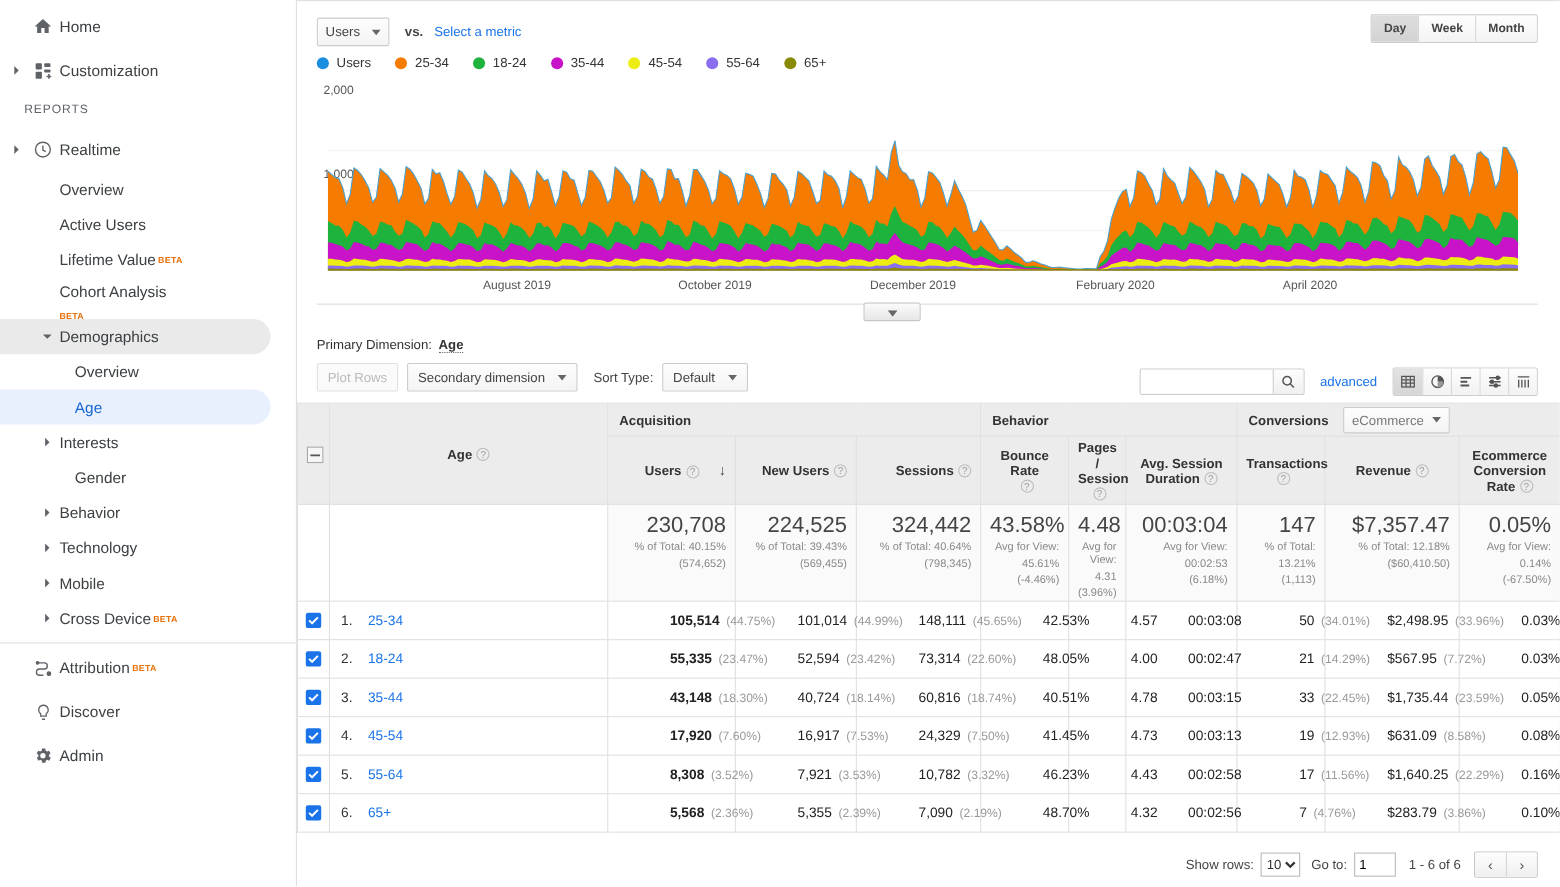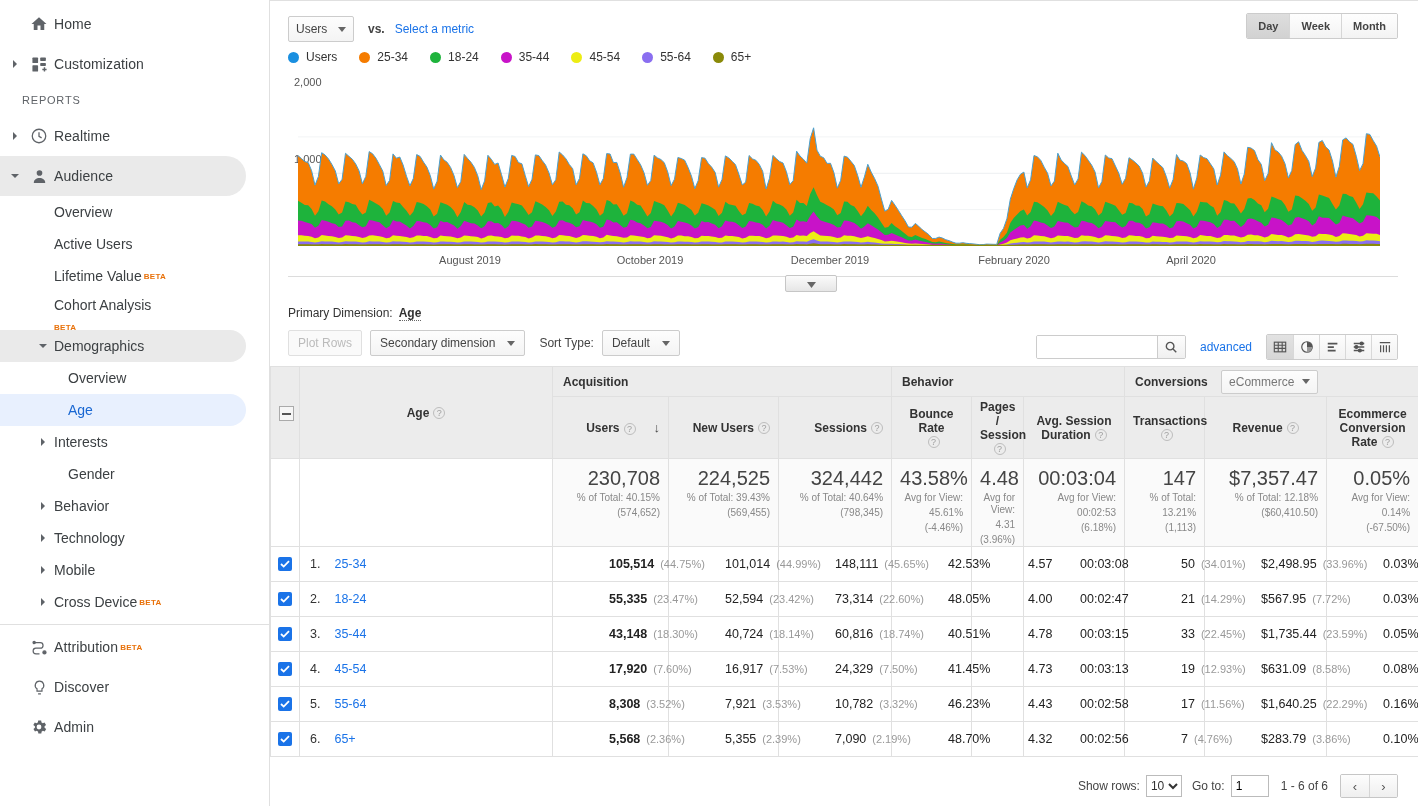--- a/index.html
+++ b/index.html
@@ -224,21 +224,21 @@
   .rownum { color: #333; margin-right: 14px; }
   .dimlink { color: #1a73e8; cursor: pointer; }
   .val { font-weight: bold; color: #222; margin-left: 48px; }
   .val.plain { font-weight: normal; }
   .pct { color: #999; font-size: 11px; margin-left: 6px; }
 
   
   .tfoot { position: absolute; right: 20px; bottom: 8px; display: flex; align-items: center; font-size: 12px; color: #444; }
   .tfoot .lbl { margin-right: 6px; }
   .tfoot select {
-    font-family: inherit; font-size: 12px; height: 22px; border: 1px solid #bbb; background: #fff; color: #333;
+    font-family: inherit; font-size: 12px; height: 22px; border: 1px solid #bbb; background: #fff; color: #333; text-align: right;
   }
   .tfoot input {
     font-family: inherit; font-size: 12px; height: 22px; width: 38px; border: 1px solid #bbb; padding: 0 4px; text-align: left;
   }
   .range { margin: 0 12px; }
   .pager { display: flex; border: 1px solid #c6c6c6; border-radius: 2px; overflow: hidden; }
   .pager div {
     width: 28px; height: 22px; display: flex; align-items: center; justify-content: center;
     background: linear-gradient(#fdfdfd,#efefef); cursor: pointer; color: #555; font-size: 13px;
   }
@@ -290,34 +290,20 @@
       </span>
       <span class="nav-icon">
         <svg width="18" height="18" viewBox="0 0 24 24" fill="none" stroke="currentColor" stroke-width="1.7">
             <circle cx="12" cy="12" r="9"></circle>
             <path d="M12 7v5.5l3.5 2"></path>
           </svg>
       </span>
       <span class="nav-label">Realtime</span>
     </div>
 
-    <div class="nav-row selected-top">
-      <span class="arrow">
-        <svg width="8" height="8" viewBox="0 0 8 8">
-            <path d="M0 2 L8 2 L4 6 Z" fill="currentColor"></path>
-          </svg>
-      </span>
-      <span class="nav-icon">
-        <svg width="17" height="17" viewBox="0 0 24 24" fill="currentColor">
-            <circle cx="12" cy="7" r="4"></circle>
-            <path d="M4 21v-1c0-3.3 3.6-6 8-6s8 2.7 8 6v1z"></path>
-          </svg>
-      </span>
-      <span class="nav-label">Audience</span>
-    </div>
 
     <div class="sub-row">
       <span>Overview</span>
     </div>
     <div class="sub-row">
       <span>Active Users</span>
     </div>
     <div class="sub-row">
       <span>Lifetime Value</span>
         <span class="beta">BETA</span>

